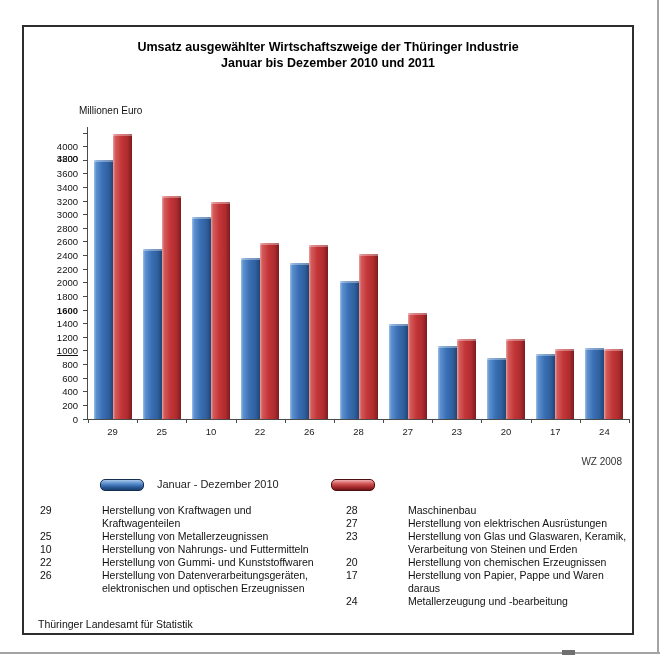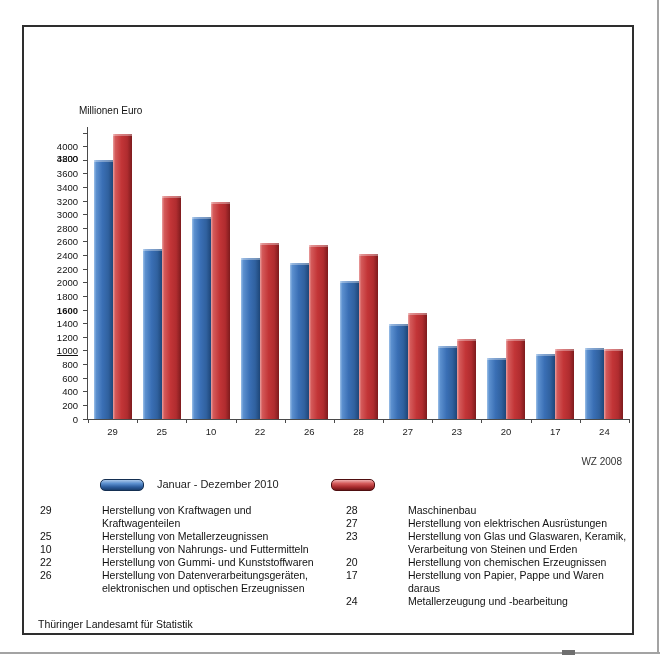--- a/index.html
+++ b/index.html
@@ -49,20 +49,22 @@
 <div class="page">
 
   <div class="win-right"></div>
   <div class="win-bottom-l"></div>
   <div class="win-notch"></div>
   <div class="win-bottom-r"></div>
 
   <div class="frame">
 
     <div class="title">
+      <div>Umsatz ausgewählter Wirtschaftszweige der Thüringer Industrie</div>
+      <div>Januar bis Dezember 2010 und 2011</div>
     </div>
 
     <div class="ylabel">Millionen Euro</div>
 
     <div class="yaxis">
         <div class="ytick-label" style="top: 286.5px;">0</div>
         <div class="ytick-label" style="top: 272.881px;">200</div>
         <div class="ytick-label" style="top: 259.262px;">400</div>
         <div class="ytick-label" style="top: 245.643px;">600</div>
         <div class="ytick-label" style="top: 232.024px;">800</div>

